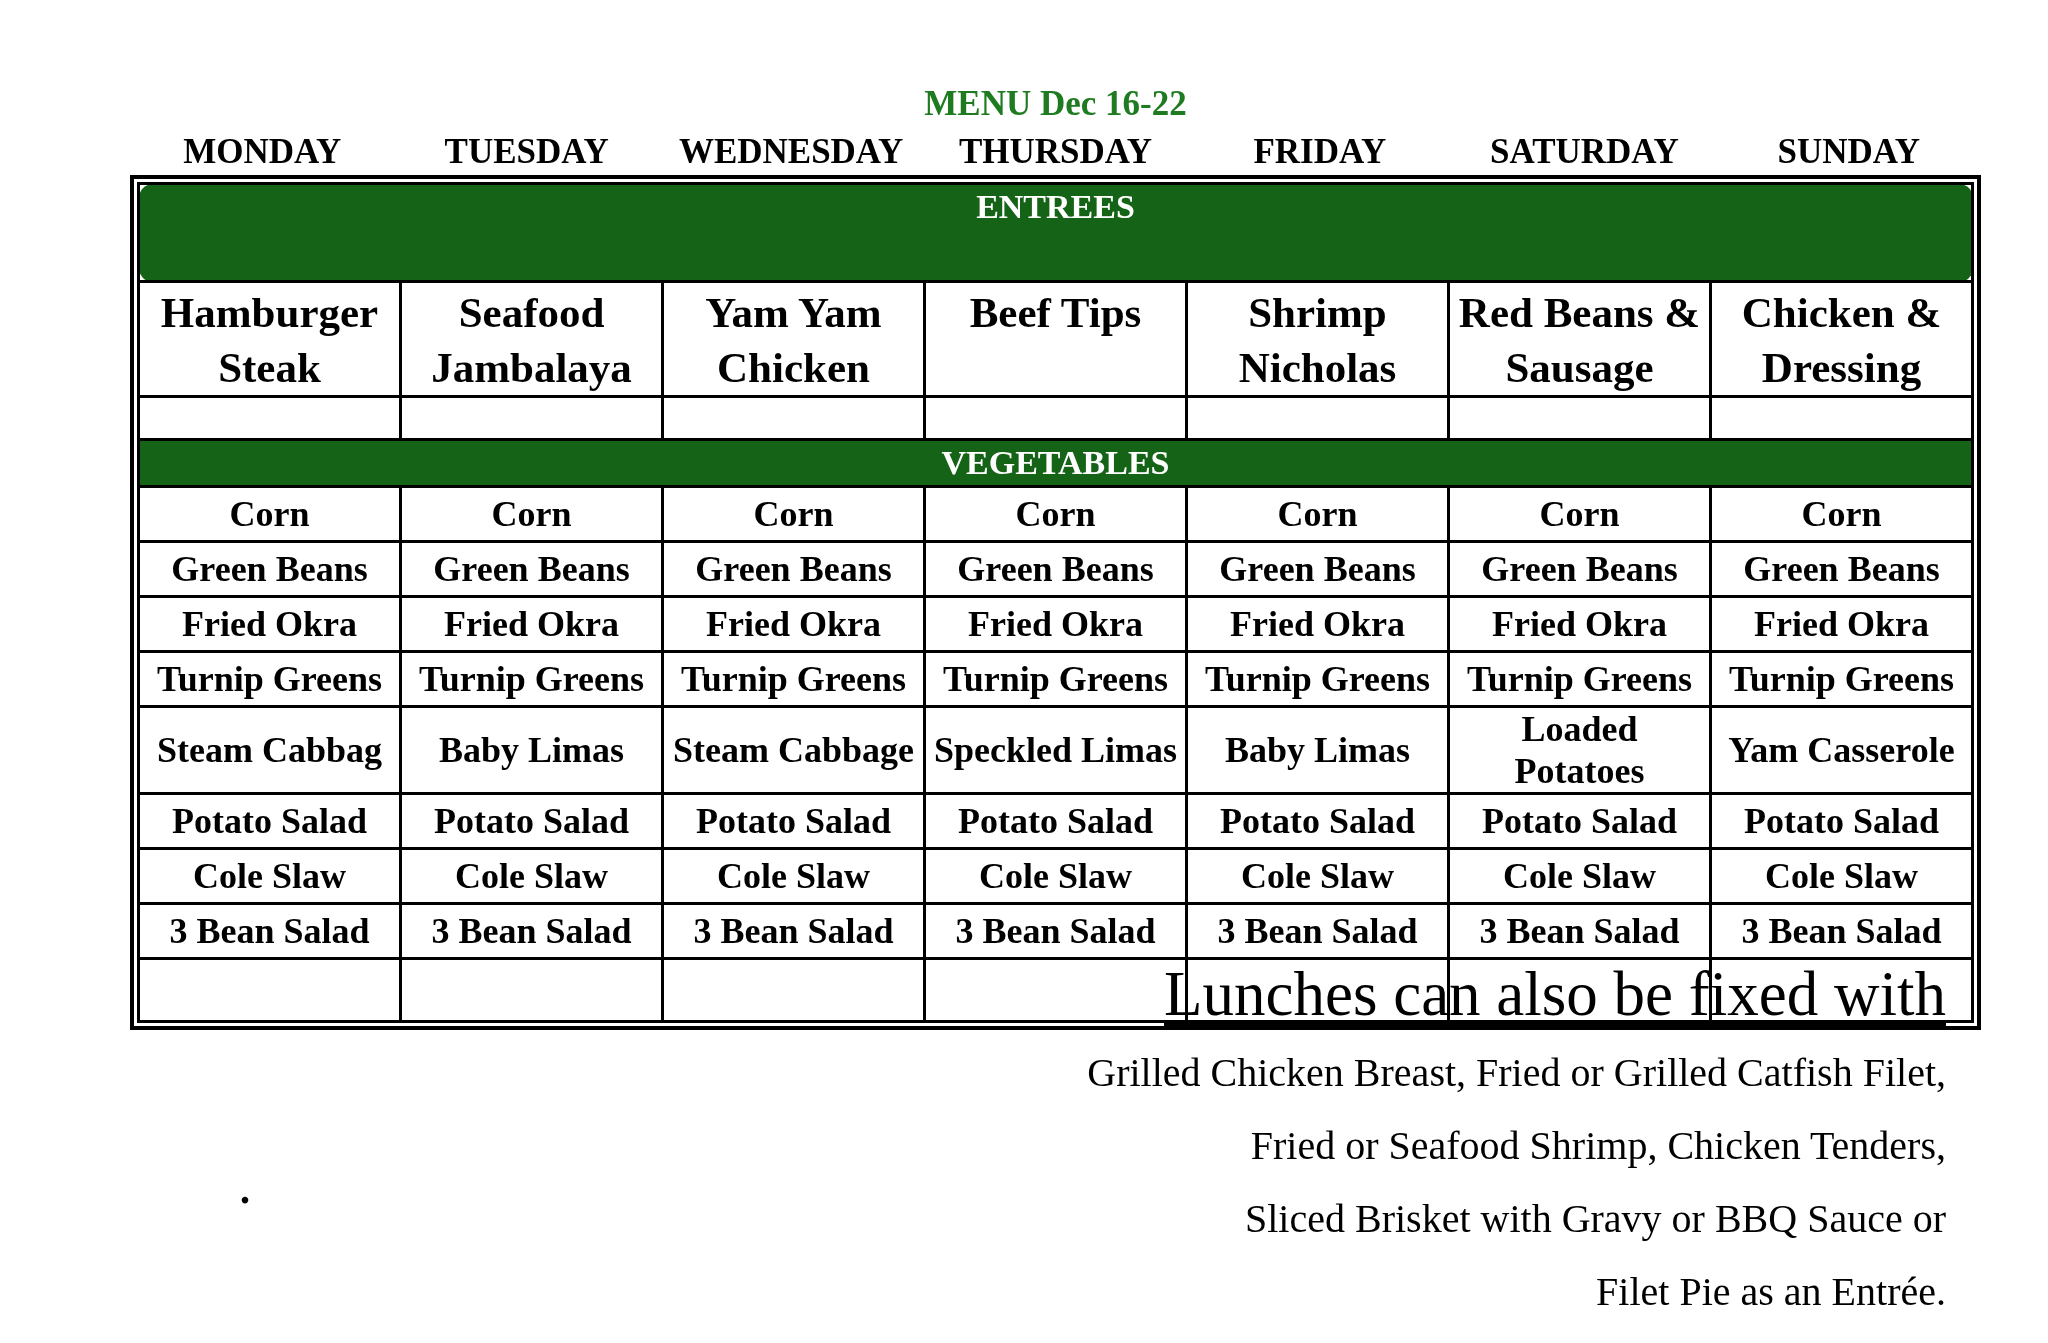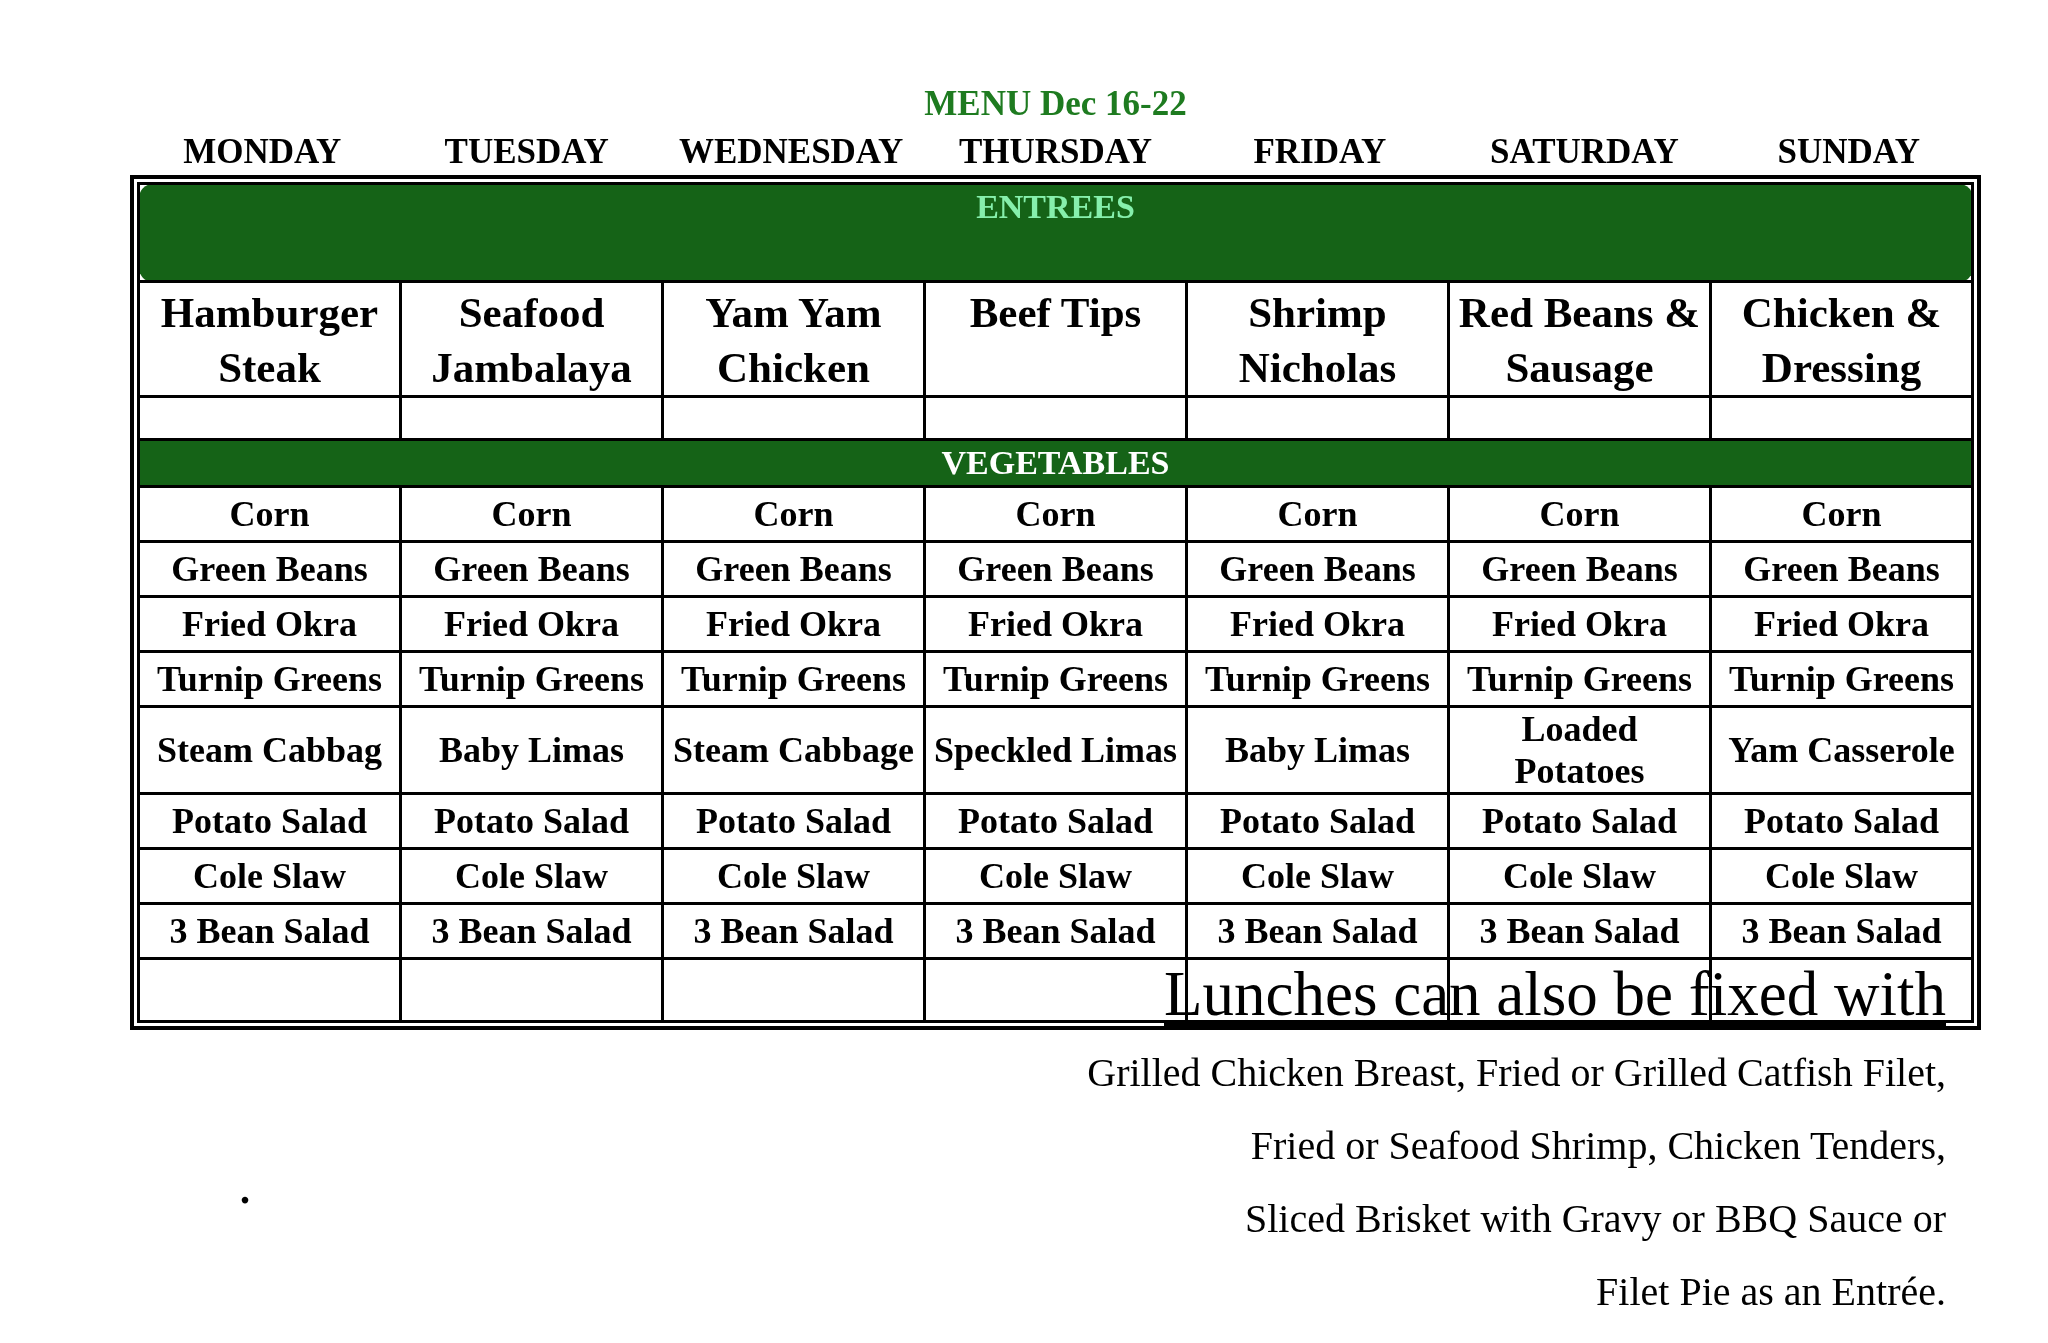--- a/index.html
+++ b/index.html
@@ -47,21 +47,21 @@
     table-layout: fixed;
   }
   table.menu-table td {
     border: 3px solid #000;
     text-align: center;
     font-weight: bold;
     padding: 0 4px;
     overflow: hidden;
   }
   tr.banner-entrees td {
-    color: #86efac;
+    color: #ffffff;
     font-size: 34px;
     height: 92px;
     vertical-align: top;
     padding-top: 3px;
     border-radius: 14px;
   }
   tr.entree-row td {
     font-size: 43px;
     line-height: 1.28;
     height: 84px;

